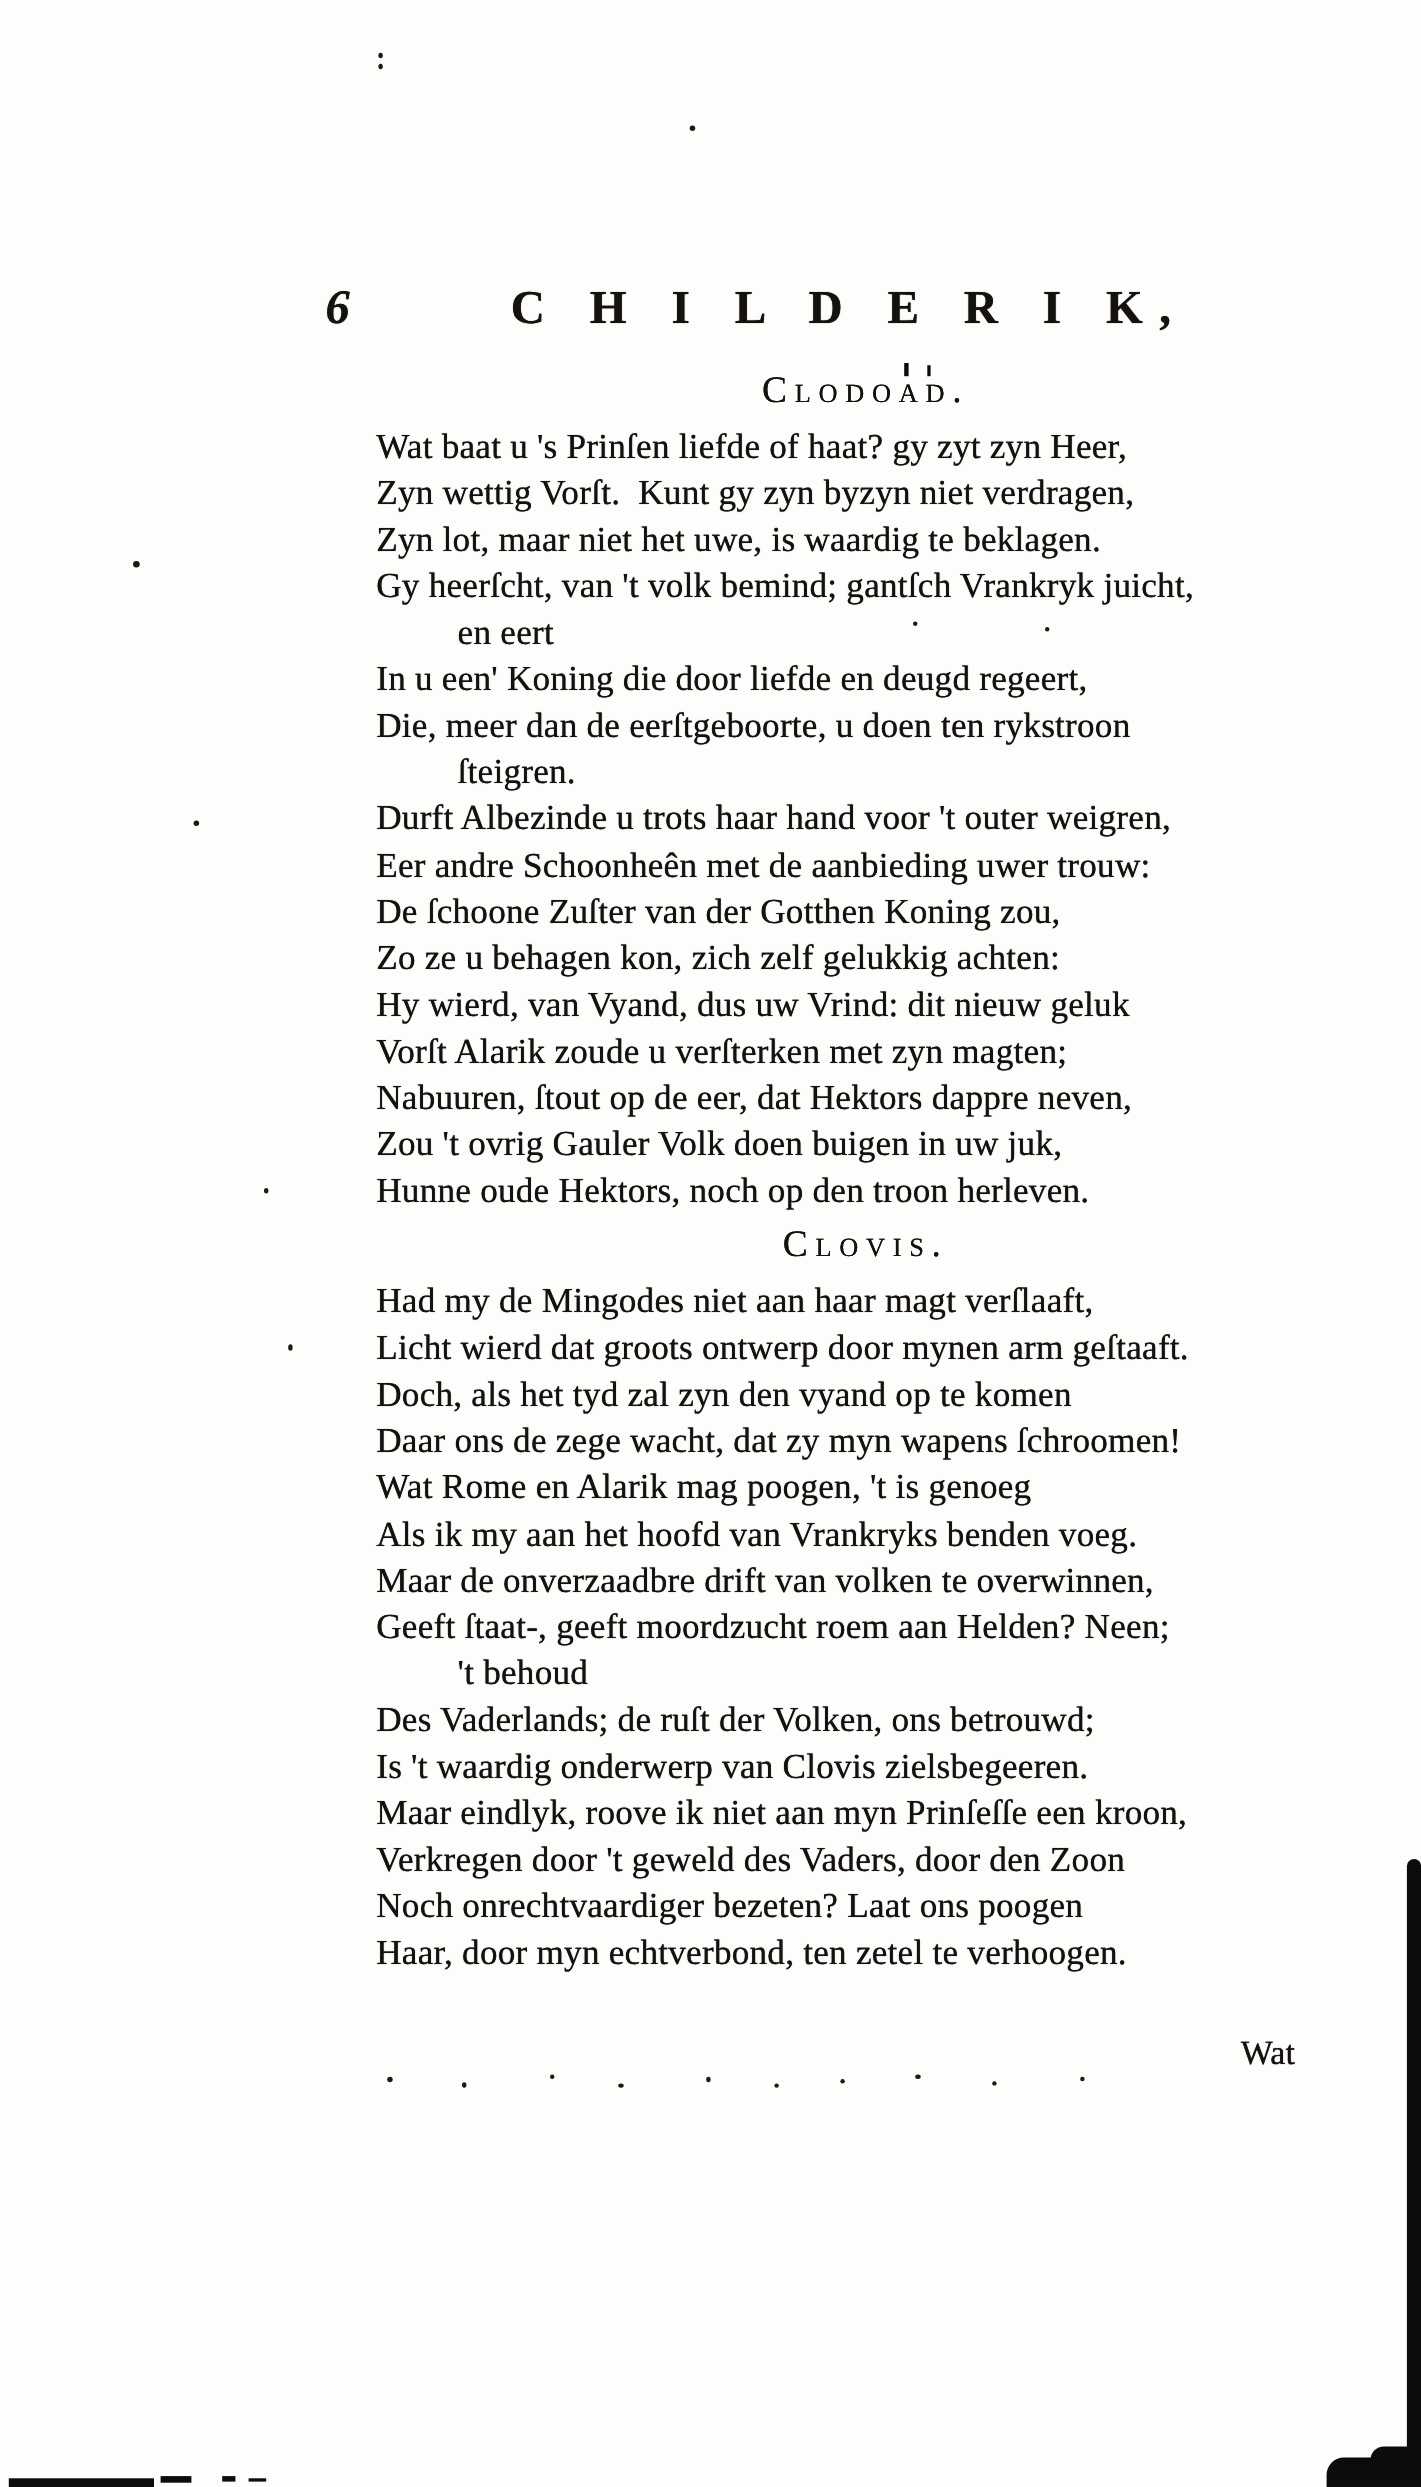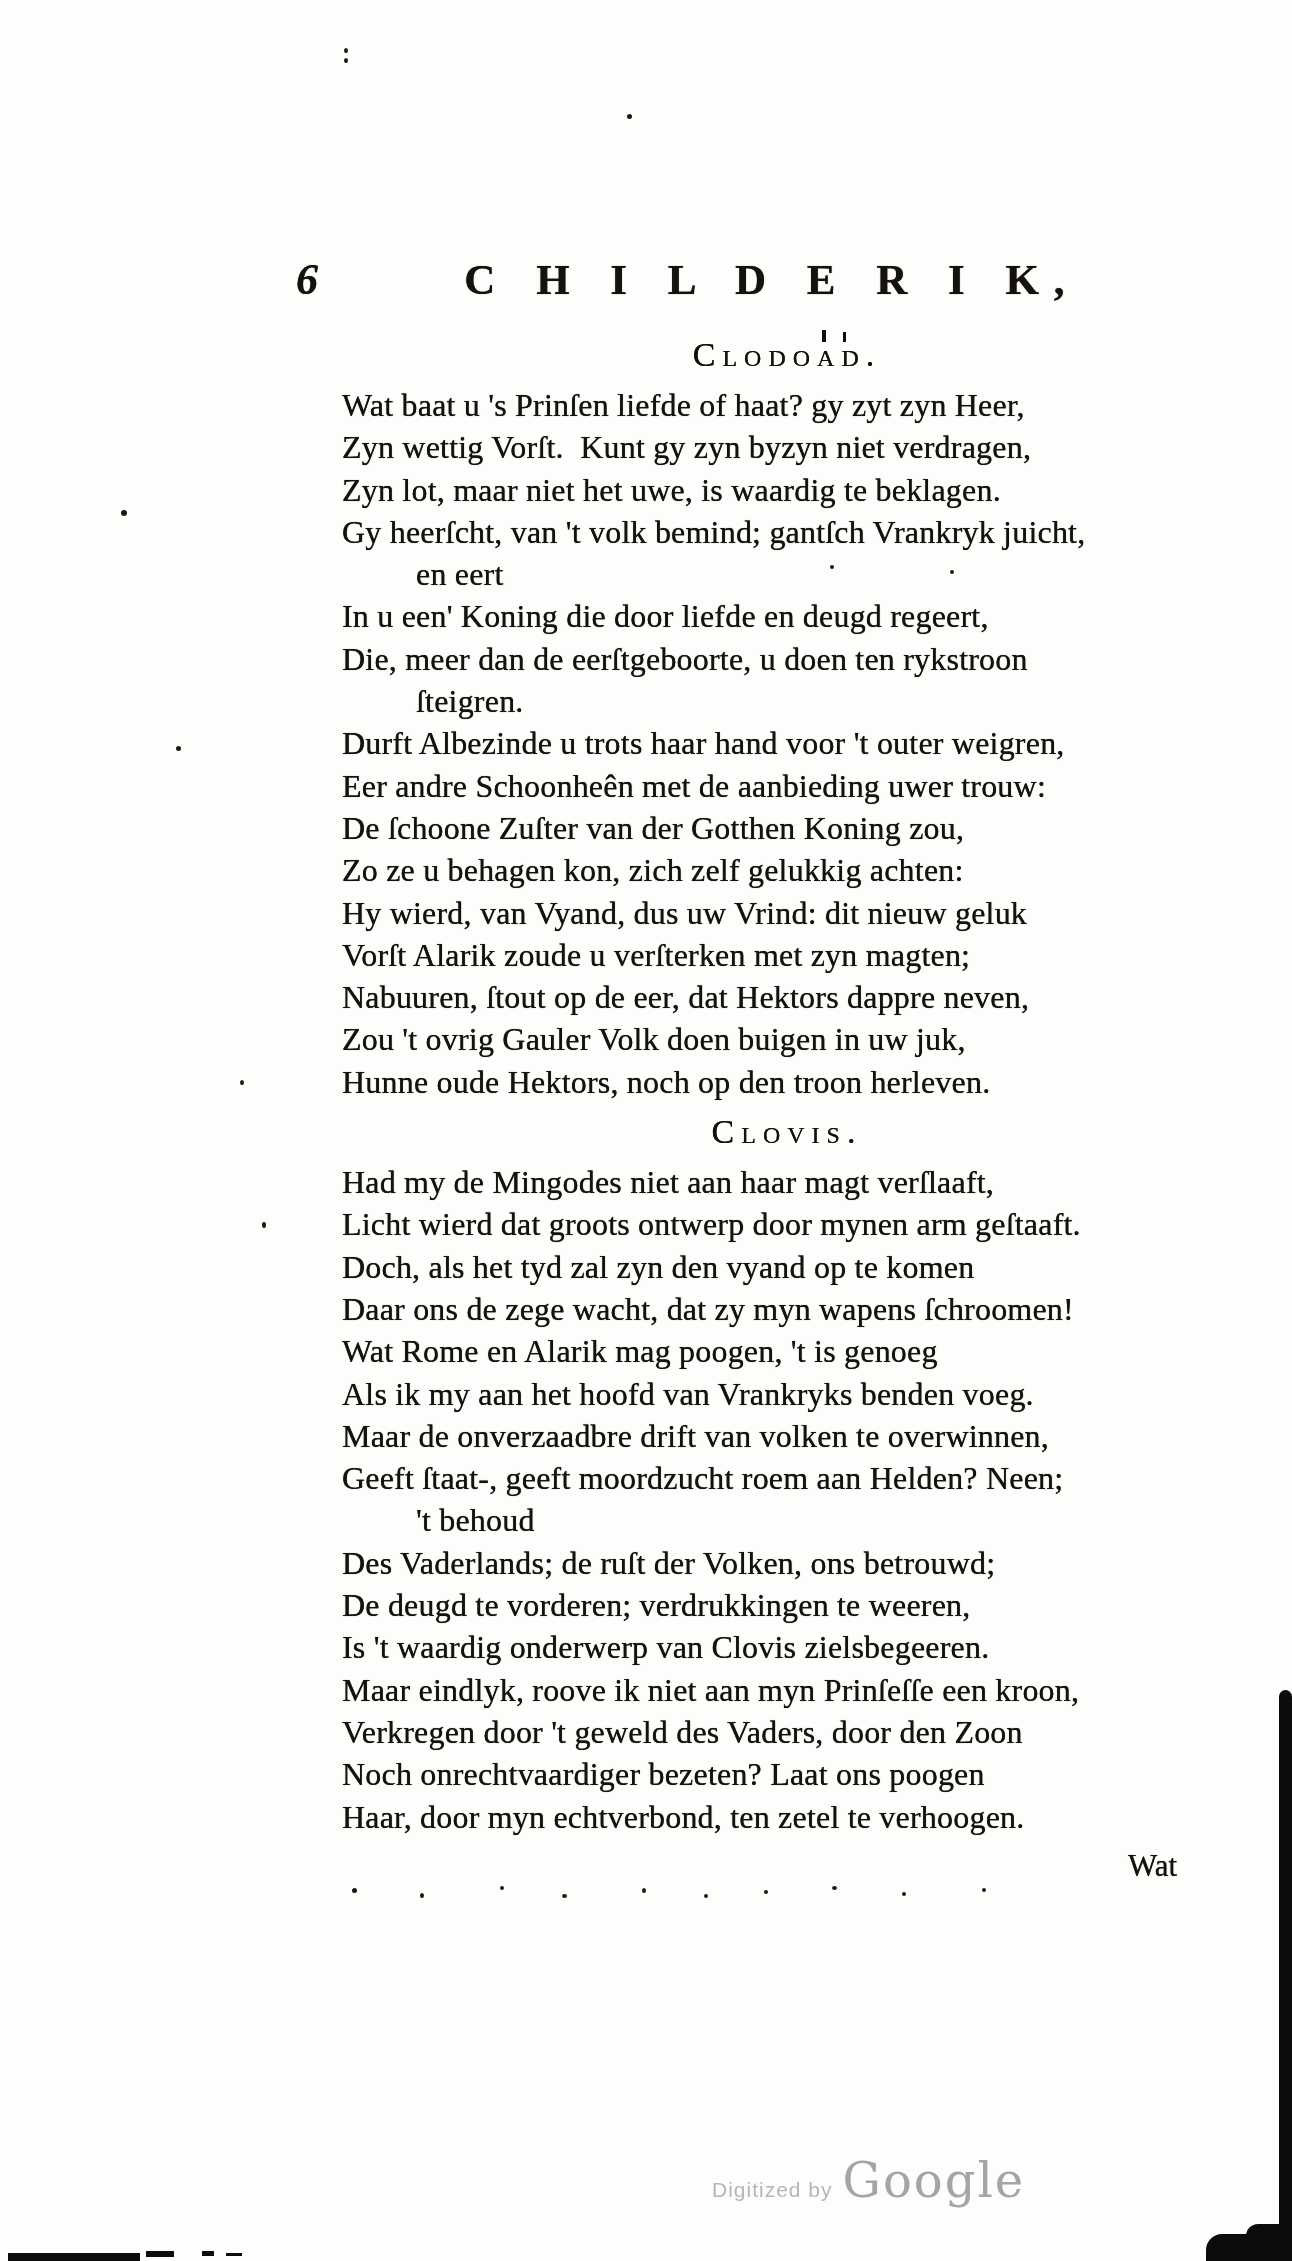--- a/index.html
+++ b/index.html
@@ -90,34 +90,29 @@
       <div class="verse-line">Had my de Mingodes niet aan haar magt verſlaaft,</div>
       <div class="verse-line">Licht wierd dat groots ontwerp door mynen arm geſtaaft.</div>
       <div class="verse-line">Doch, als het tyd zal zyn den vyand op te komen</div>
       <div class="verse-line">Daar ons de zege wacht, dat zy myn wapens ſchroomen!</div>
       <div class="verse-line">Wat Rome en Alarik mag poogen, 't is genoeg</div>
       <div class="verse-line">Als ik my aan het hoofd van Vrankryks benden voeg.</div>
       <div class="verse-line">Maar de onverzaadbre drift van volken te overwinnen,</div>
       <div class="verse-line">Geeft ſtaat-, geeft moordzucht roem aan Helden? Neen;</div>
       <div class="verse-line indent">'t behoud</div>
       <div class="verse-line">Des Vaderlands; de ruſt der Volken, ons betrouwd;</div>
-      <div class="verse-line">De deugd te vorderen; verdrukkingen te weeren,</div>
       <div class="verse-line">Is 't waardig onderwerp van Clovis zielsbegeeren.</div>
       <div class="verse-line">Maar eindlyk, roove ik niet aan myn Prinſeſſe een kroon,</div>
       <div class="verse-line">Verkregen door 't geweld des Vaders, door den Zoon</div>
       <div class="verse-line">Noch onrechtvaardiger bezeten? Laat ons poogen</div>
       <div class="verse-line">Haar, door myn echtverbond, ten zetel te verhoogen.</div>
     </div>
 
   <div class="catchword">Wat</div>
 
-  <div class="watermark">
-    <span class="wm-prefix">Digitized by</span>
-    <span class="wm-logo">Google</span>
-  </div>
 
   <div class="artifact" style="left:1279px; top:1690px; width:13px; height:556px; border-radius:7px 7px 0 0;"></div>
   <div class="artifact" style="left:1206px; top:2234px; width:86px; height:27px; border-radius:16px 6px 0 0;"></div>
   <div class="artifact" style="left:1246px; top:2224px; width:46px; height:37px; border-radius:12px 4px 0 0;"></div>
   <div class="artifact" style="left:8px; top:2253px; width:132px; height:8px;"></div>
   <div class="artifact" style="left:146px; top:2251px; width:28px; height:6px;"></div>
   <div class="artifact" style="left:202px; top:2251px; width:12px; height:5px;"></div>
   <div class="artifact" style="left:226px; top:2253px; width:16px; height:3px;"></div>
   <div class="artifact" style="left:822px; top:330px; width:4px; height:12px;"></div>
   <div class="artifact" style="left:843px; top:332px; width:3px; height:10px;"></div>

